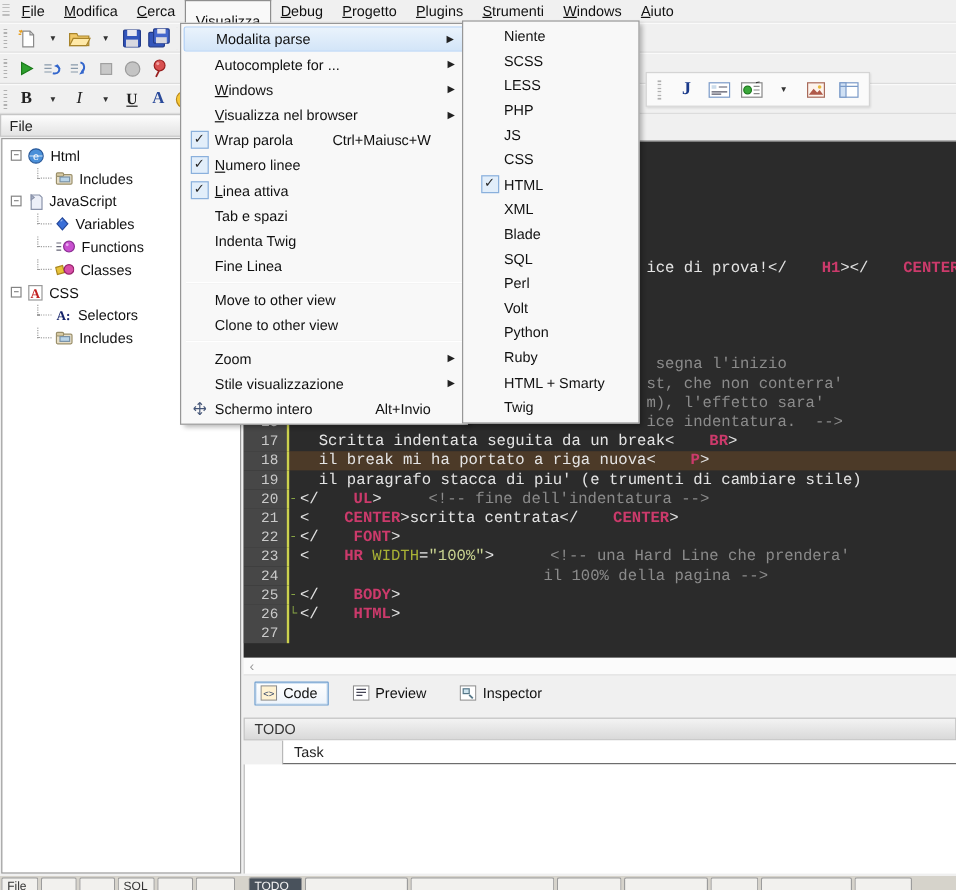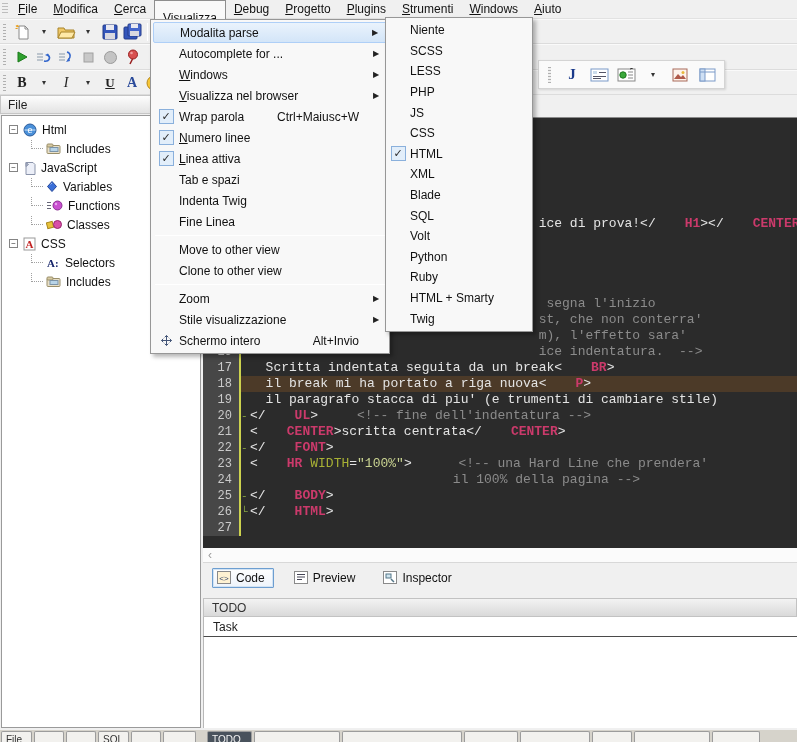--- a/index.html
+++ b/index.html
@@ -62,21 +62,21 @@
   #hscroll { height:15px; background:#fbfbfb; border-bottom:1px solid #d8d8d8; display:flex; align-items:center; }
   #hscroll .arr { color:#9a9a9a; font-size:12px; padding:0 5px; }
   #view-tabs { height:29px; background:#f0f0f0; display:flex; align-items:center; padding-left:9px; gap:16px; }
   .vtab { display:flex; align-items:center; gap:5px; padding:2px 8px 2px 4px; color:#111; }
   .vtab.selected { background:linear-gradient(#fefefe,#eef4fb); border:1px solid #6d9ed0;
     box-shadow:inset 0 0 0 1px #d2e3f4; border-radius:1px; }
   #todo-spacer { height:6px; background:#f0f0f0; }
   #todo-header { height:19px; background:linear-gradient(#f3f3f3,#d9d9d9); border:1px solid #c2c2c2;
     padding:2px 0 0 8px; color:#333; }
   #task-row { height:20px; background:#fff; border-bottom:1px solid #4a4a4a; padding:3px 12px 0 9px; color:#222;
-    border-left:1px solid #b8b8b8; }
+    border-left:1px solid #b8b8b8;margin-left:32px; }
   #todo-body { height:91px; background:#fff; border-left:1px solid #b8b8b8; }
 
   
   #bottom-strip { position:absolute; left:0; top:730px; width:797px; height:12px; background:#d6d3cb;
     display:flex; align-items:flex-start; overflow:hidden; }
   .btab { height:18px; margin:1px 1px 0 1px; background:#f2f1ee; border:1px solid #9c9c9c; border-bottom:none;
     border-radius:2px 2px 0 0; font-size:10px; padding:2px 4px 0 4px; color:#333; overflow:hidden; flex:none; }
   .btab.dark { background:#49525c; color:#f2f2f2; }
   .bgap { width:9px; flex:none; }
 
@@ -87,21 +87,21 @@
   #parse-submenu { left:385px; top:17px; width:148px; z-index:60; }
   .vm-item { height:21px; display:flex; align-items:center; margin:0 2px; border-radius:2px; }
   .vm-item.hl { background:linear-gradient(#eaf3fc,#d3e5f8); border:1px solid #aecff7; height:21px; }
   .vm-check { width:26px; flex:none; display:flex; justify-content:center; }
   .chk { width:15px; height:15px; border:1px solid #8ab0dc; background:#e2eefa; color:#2a2a2a;
     font-size:11px; line-height:13px; text-align:center; }
   .vm-label { flex:1; white-space:nowrap; }
   .vm-short { padding-right:14px; color:#111; }
   .vm-arrow { width:14px; font-size:8px; color:#222; flex:none; }
   .vm-sep { height:1px; background:#dcdcdc; border-bottom:1px solid #fff; margin:3px 4px; }
-  .sm-item { height:20.6px; display:flex; align-items:center; margin:0 0; }
+  .sm-item { height:20.6px; display:flex; align-items:center; margin:0 10px; }
   .sm-check { width:24px; flex:none; display:flex; justify-content:center; }
 </style>
 </head>
 <body>
 
 <div id="app">
 
   <div id="menubar">
     <div class="mb-grip"></div>
   <div class="mb-item"><u>F</u>ile</div>
@@ -588,20 +588,24 @@
       <div class="sm-item">
         <span class="sm-check"></span>
         <span class="vm-label">Blade</span>
       </div>
       <div class="sm-item">
         <span class="sm-check"></span>
         <span class="vm-label">SQL</span>
       </div>
       <div class="sm-item">
         <span class="sm-check"></span>
+        <span class="vm-label">Perl</span>
+      </div>
+      <div class="sm-item">
+        <span class="sm-check"></span>
         <span class="vm-label">Volt</span>
       </div>
       <div class="sm-item">
         <span class="sm-check"></span>
         <span class="vm-label">Python</span>
       </div>
       <div class="sm-item">
         <span class="sm-check"></span>
         <span class="vm-label">Ruby</span>
       </div>

